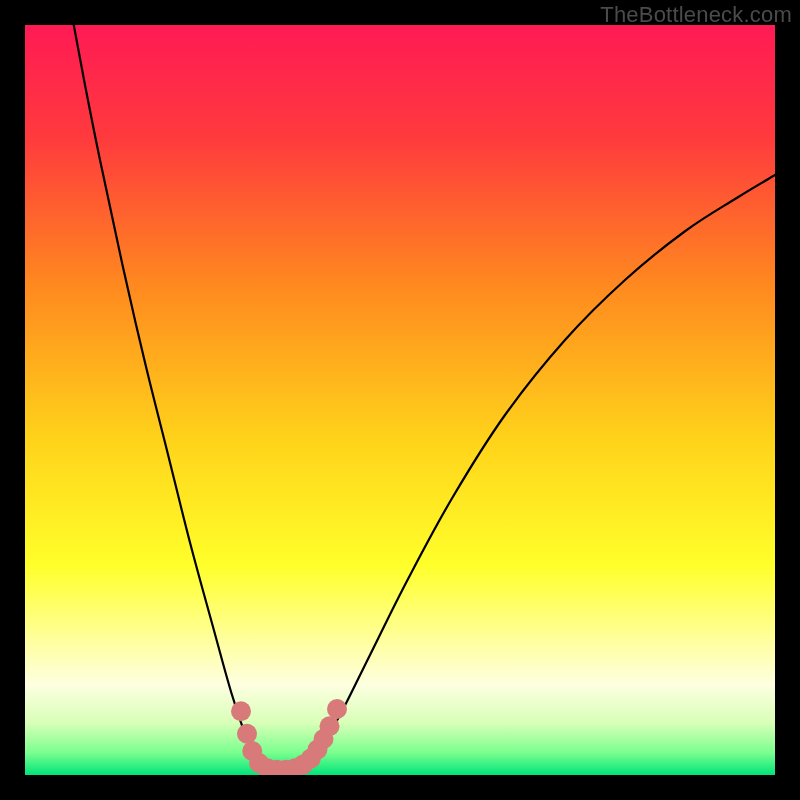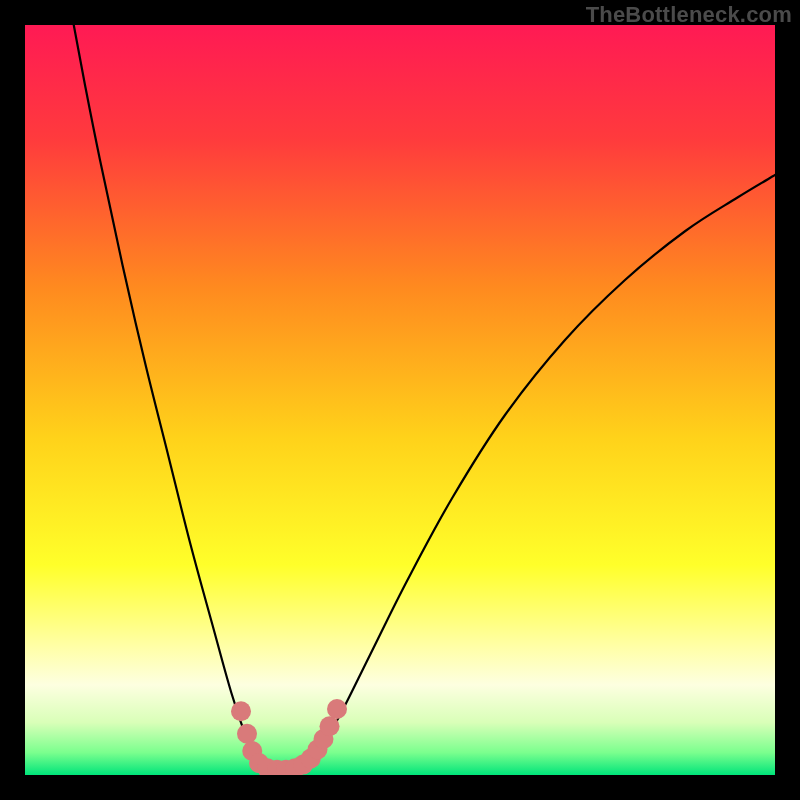--- a/index.html
+++ b/index.html
@@ -25,21 +25,21 @@
     width: 750px;
     height: 750px;
     overflow: hidden;
   }
   .watermark {
     position: absolute;
     top: 2px;
     right: 8px;
     color: #4b4b4b;
     font-size: 22px;
-    font-weight: 700;
+    font-weight: 400;
     letter-spacing: 0.2px;
     user-select: none;
   }
   svg {
     display: block;
   }
 </style>
 </head>
 <body>
 

